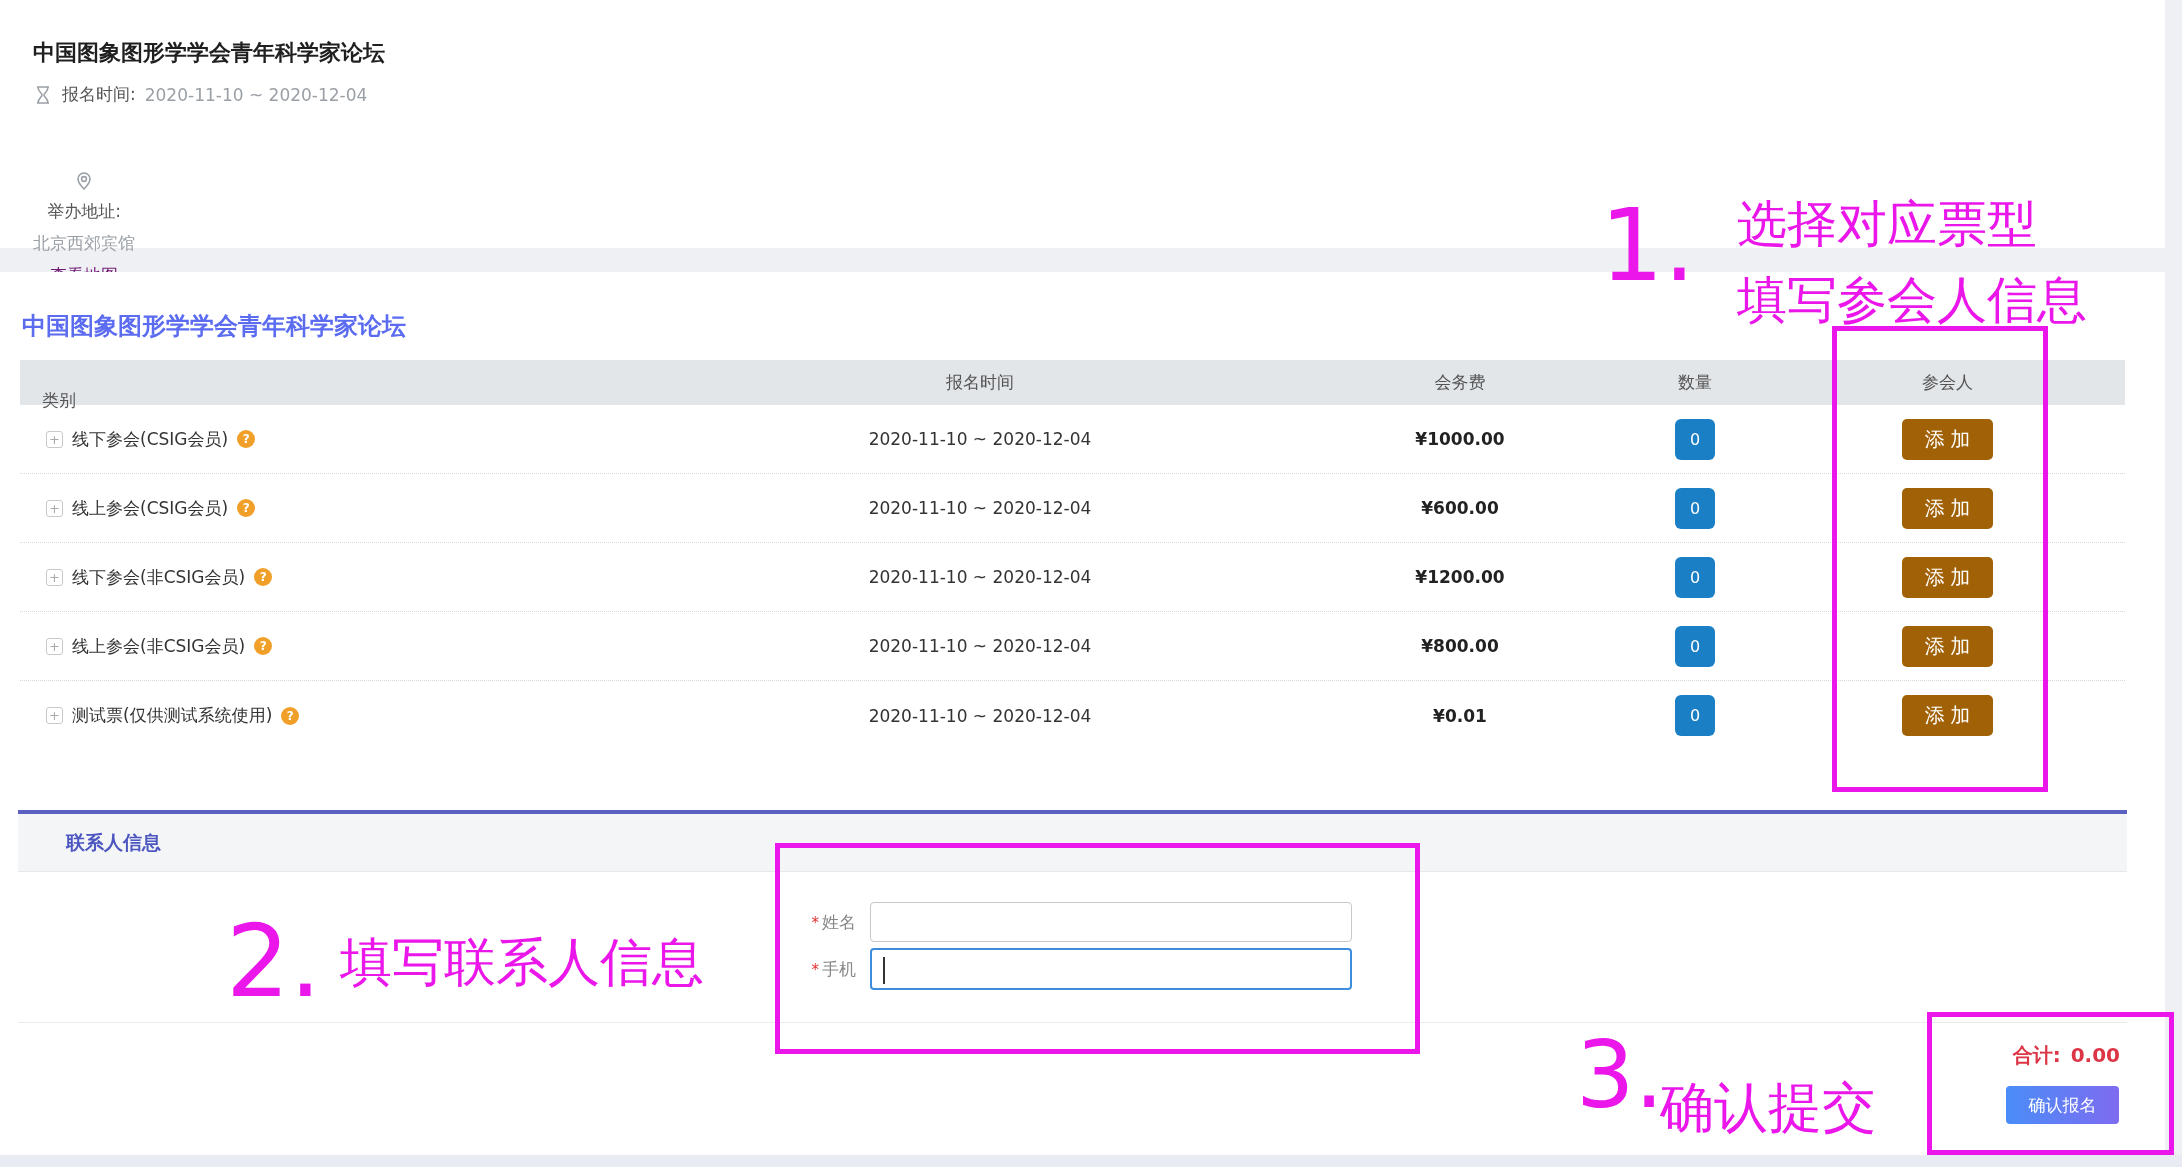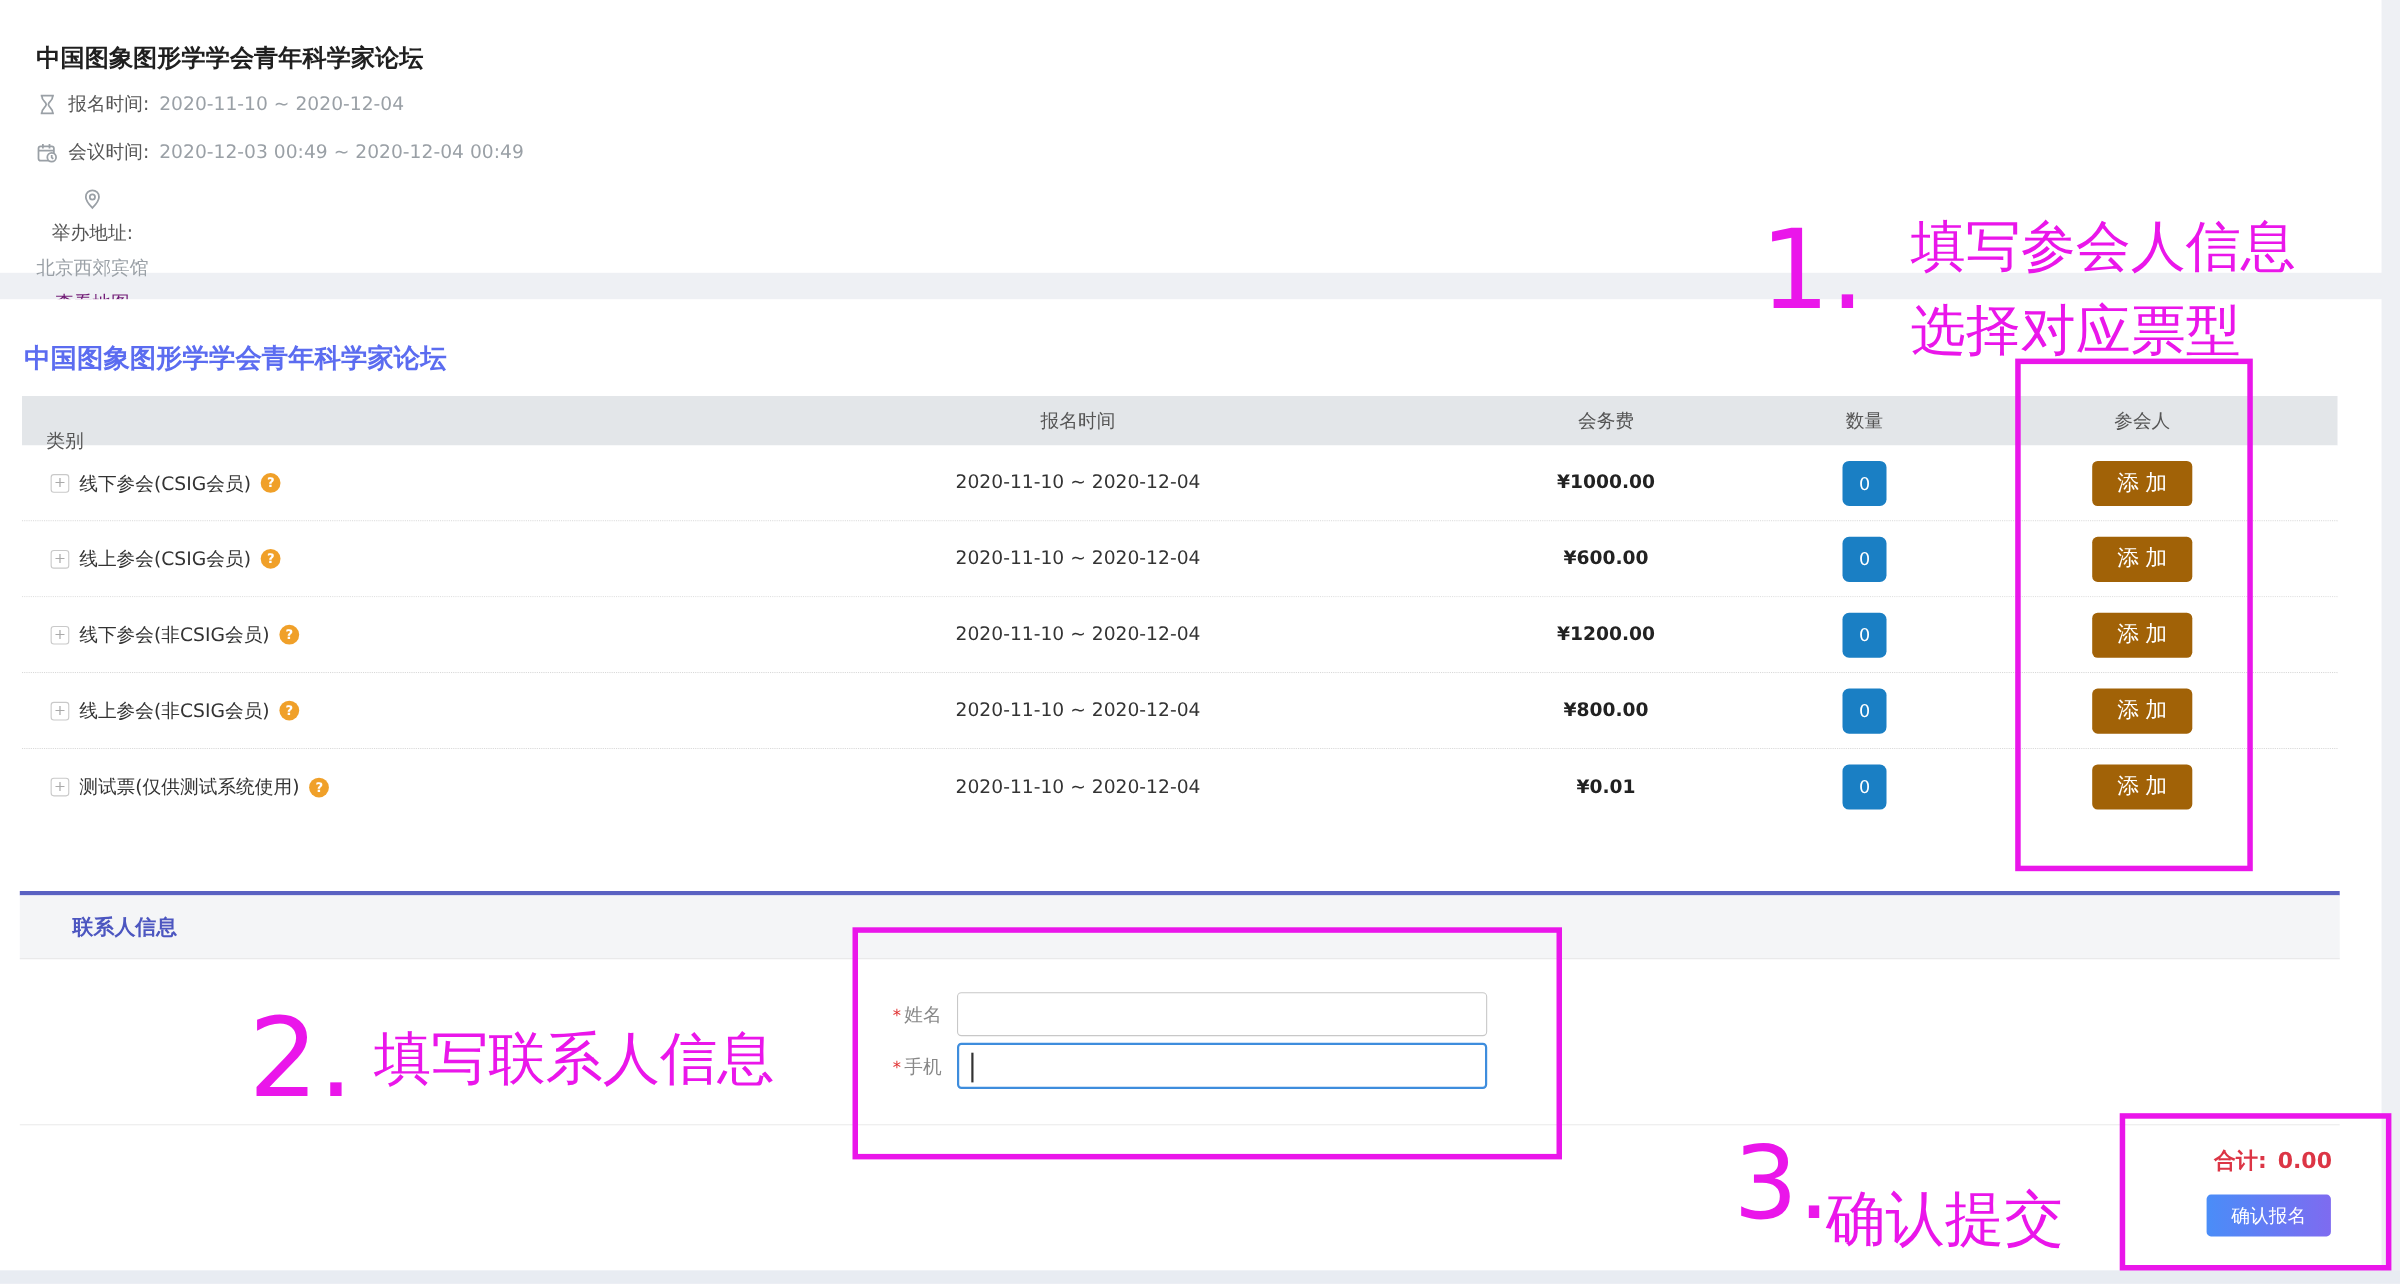--- a/index.html
+++ b/index.html
@@ -92,32 +92,20 @@
   <div class="meta-row m1">
     <span class="meta-icon">
       <svg viewBox="0 0 20 20">
           <path d="M4 2h12M4 18h12M5 2c0 5 4 5.5 4 8s-4 3-4 8M15 2c0 5-4 5.5-4 8s4 3 4 8"></path>
         </svg>
     </span>
     <span class="meta-label">报名时间:</span>
     <span class="meta-value">2020-11-10 ~ 2020-12-04</span>
   </div>
 
-  <div class="meta-row m2">
-    <span class="meta-icon">
-      <svg viewBox="0 0 20 20">
-          <rect x="2" y="4" width="14" height="13" rx="2"></rect>
-          <path d="M6 2v4M12 2v4M2 8h14"></path>
-          <circle cx="14" cy="14" r="4" fill="#fff"></circle>
-          <path d="M14 12v2.3l1.5 1"></path>
-        </svg>
-    </span>
-    <span class="meta-label">会议时间:</span>
-    <span class="meta-value">2020-12-03 00:49 ~ 2020-12-04 00:49</span>
-  </div>
 
   <div class="meta-row m3">
     <span class="meta-icon">
       <svg viewBox="0 0 20 20">
           <path d="M10 18s-6-6.2-6-10a6 6 0 0 1 12 0c0 3.8-6 10-6 10z"></path>
           <circle cx="10" cy="8" r="2.4"></circle>
         </svg>
     </span>
     <span class="meta-label">举办地址:</span>
     <span class="meta-value">北京西郊宾馆</span>
@@ -220,22 +208,22 @@
 
 <div class="total-line">
   <span>合计:</span><span class="total-value">0.00</span>
 </div>
 <button class="submit-btn">确认报名</button>
 
 <div class="footer-band"></div>
 
 <div class="mag note-num n1-num">1.</div>
 <div class="mag n1-text">
+  <div>选择对应票型</div>
   <div>填写参会人信息</div>
-  <div>选择对应票型</div>
 </div>
 <div class="mag mag-rect rect1"></div>
 
 <div class="mag note-num n2-num">2.</div>
 <div class="mag n2-text">填写联系人信息</div>
 <div class="mag mag-rect rect2"></div>
 
 <div class="mag note-num n3-num">3.</div>
 <div class="mag n3-text">确认提交</div>
 <div class="mag mag-rect rect3"></div>

